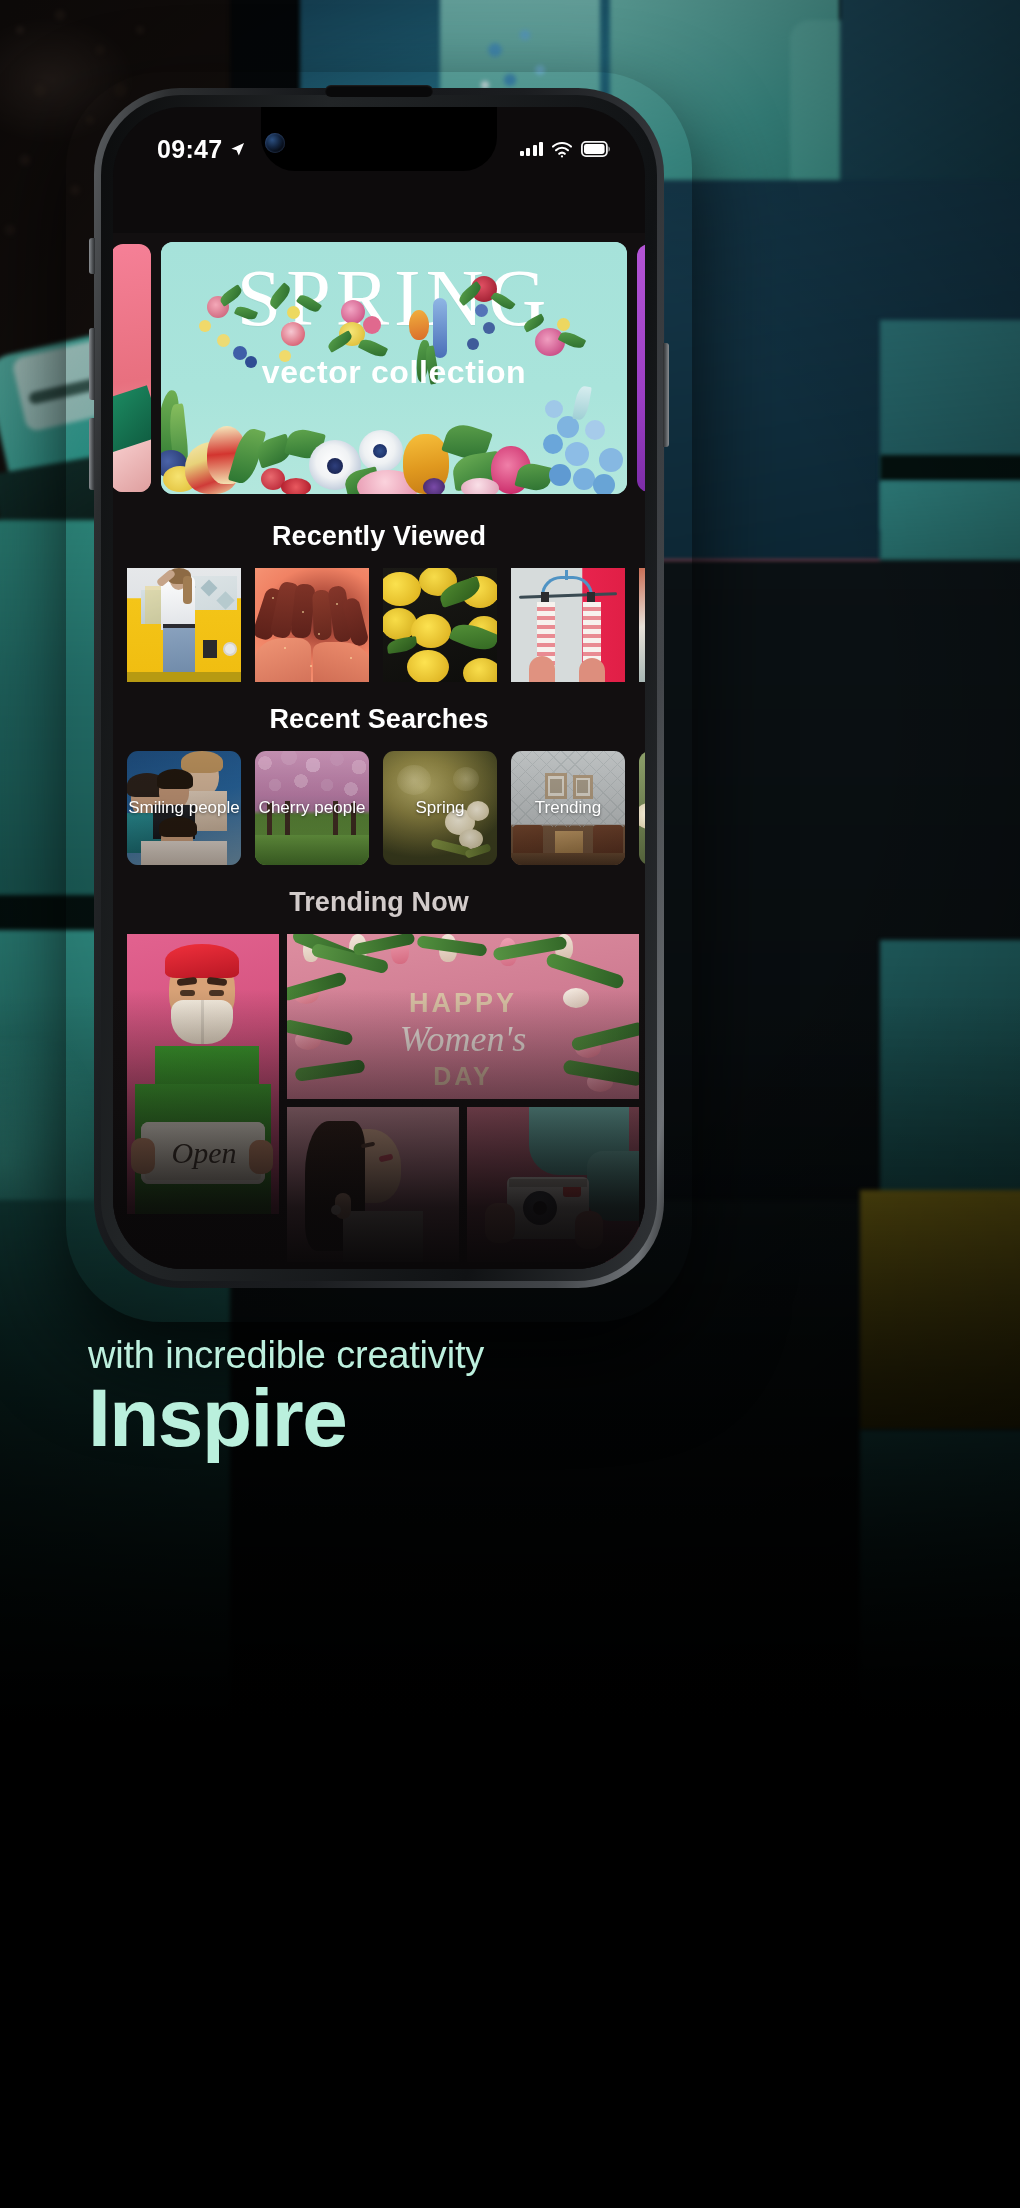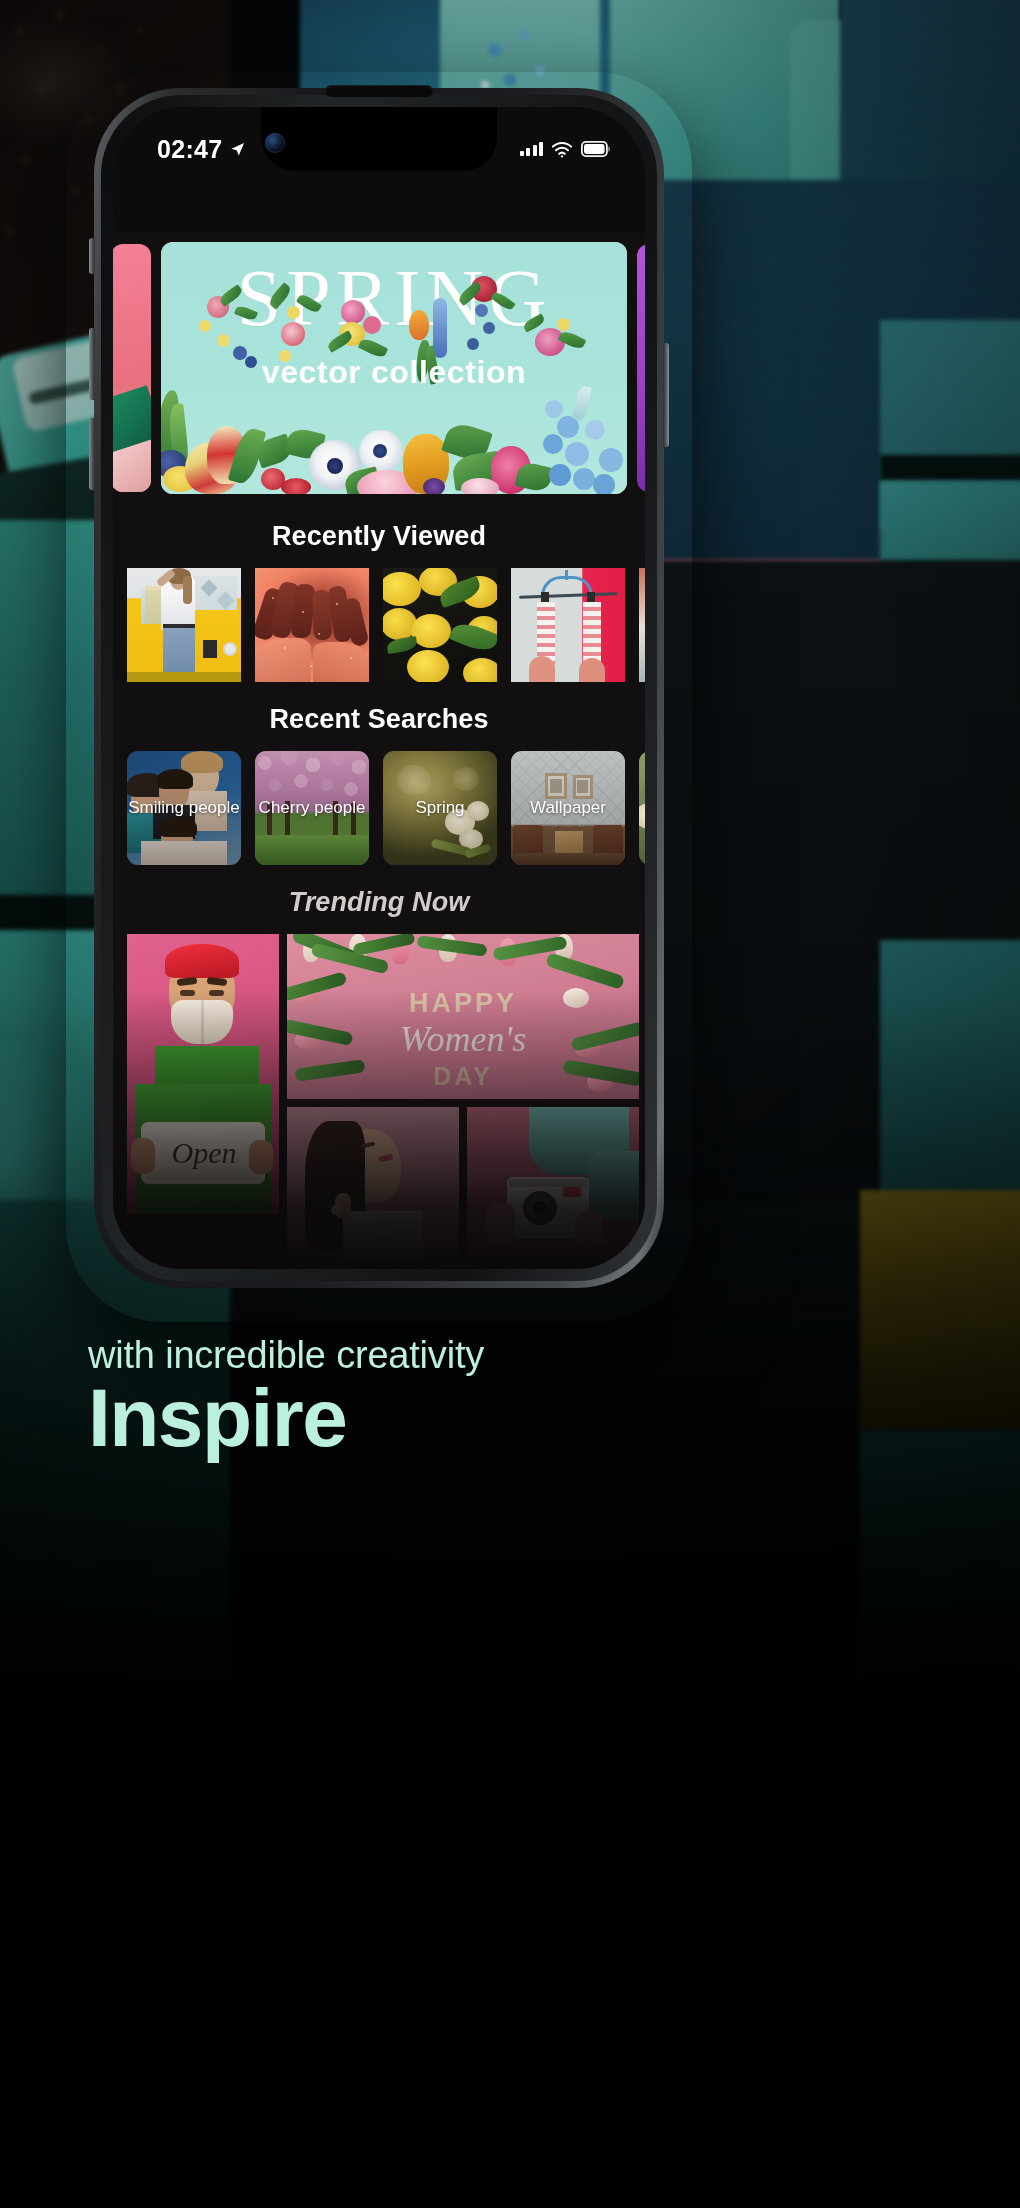--- a/index.html
+++ b/index.html
@@ -199,21 +199,21 @@
     color:#fff; font-size:32px; font-weight:700; letter-spacing:.6px; }
   
   .flw { position:absolute; border-radius:50%; }
   
   #floral { position:absolute; left:0; right:0; bottom:0; height:112px; overflow:hidden; }
   .leafL { position:absolute; background:linear-gradient(150deg,#57a04a,#2a6b2c); border-radius:50% 8% 50% 8%; }
 
   
   .secTitle { text-align:center; color:#fff; font-size:27px; font-weight:700;
     padding:22px 0 16px; letter-spacing:.1px; }
-  #trendTitle { color:#d2cbca;font-style:italic; }
+  #trendTitle { color:#d2cbca; }
 
   
   #rvRow { display:flex; gap:14px; padding:0 0 0 14px; }
   .rvThumb { flex:0 0 auto; width:114px; height:114px; position:relative; overflow:hidden; }
 
   
   #rsRow { display:flex; gap:14px; padding:0 0 0 14px; }
   .rsTile { flex:0 0 auto; width:114px; height:114px; border-radius:11px; position:relative;
     overflow:hidden; display:flex; align-items:center; justify-content:center; }
   .rsLabel { position:relative; z-index:4; color:#fff; font-size:17px; font-weight:400;
@@ -525,21 +525,21 @@
                   repeating-linear-gradient(-45deg, transparent 0 9px, #aeb5b6 9px 10px);"></div>
               <div style="position:absolute;left:34px;top:22px;width:22px;height:26px;border:3px solid #b8a184;background:#e4ded2;"></div>
               <div style="position:absolute;left:62px;top:24px;width:20px;height:24px;border:3px solid #b8a184;background:#e4ded2;"></div>
               <div style="position:absolute;left:39px;top:28px;width:12px;height:14px;background:#9a8c74;opacity:.7;"></div>
               <div style="position:absolute;left:66px;top:29px;width:11px;height:13px;background:#9a8c74;opacity:.7;"></div>
               <div style="position:absolute;left:2px;top:74px;width:30px;height:32px;background:linear-gradient(170deg,#7a4a30,#5c3420);border-radius:4px 4px 0 0;"></div>
               <div style="position:absolute;left:82px;top:74px;width:30px;height:32px;background:linear-gradient(170deg,#774730,#58311f);border-radius:4px 4px 0 0;"></div>
               <div style="position:absolute;left:44px;top:80px;width:28px;height:22px;background:linear-gradient(170deg,#c9a06a,#a07a48);"></div>
               <div style="position:absolute;left:0;bottom:0;width:114px;height:12px;background:linear-gradient(180deg,#6b4b32,#4e3623);"></div>
               <div style="position:absolute;inset:0;background:linear-gradient(180deg,rgba(0,0,0,.08),rgba(0,0,0,.26));"></div>
-              <div class="rsLabel">Wallpaper</div>
+              <div class="rsLabel">Trending</div>
             </div>
 
             <div class="rsTile" style="width:30px;">
               <div class="sc" style="background:linear-gradient(160deg,#8da06a,#4e5c36);"></div>
               <div style="position:absolute;left:-4px;top:52px;width:28px;height:26px;background:radial-gradient(circle at 44% 42%,#f3ecd8,#c8bb94);border-radius:50%;"></div>
               <div class="rsLabel"></div>
             </div>
           </div>
 
           <div class="secTitle" id="trendTitle">Trending Now</div>
@@ -628,21 +628,21 @@
             </div>
           </div>
 
           <div style="height:120px;"></div>
           <div id="contentFade"></div>
         </div>
 
 
         <div id="statusBar">
           <div id="clock">
-            <span>02:47</span>
+            <span>09:47</span>
             <svg id="locArrow" viewBox="0 0 16 16">
               <path d="M15 1 L1.5 7.2 L7 8.8 L9.4 14.5 Z" fill="#ffffff"></path>
             </svg>
           </div>
           <div id="statusRight">
             <span id="signal">
               <i class="bar" style="height:5px"></i>
                 <i class="bar" style="height:8px"></i>
                 <i class="bar" style="height:11px"></i>
                 <i class="bar" style="height:14px"></i>

